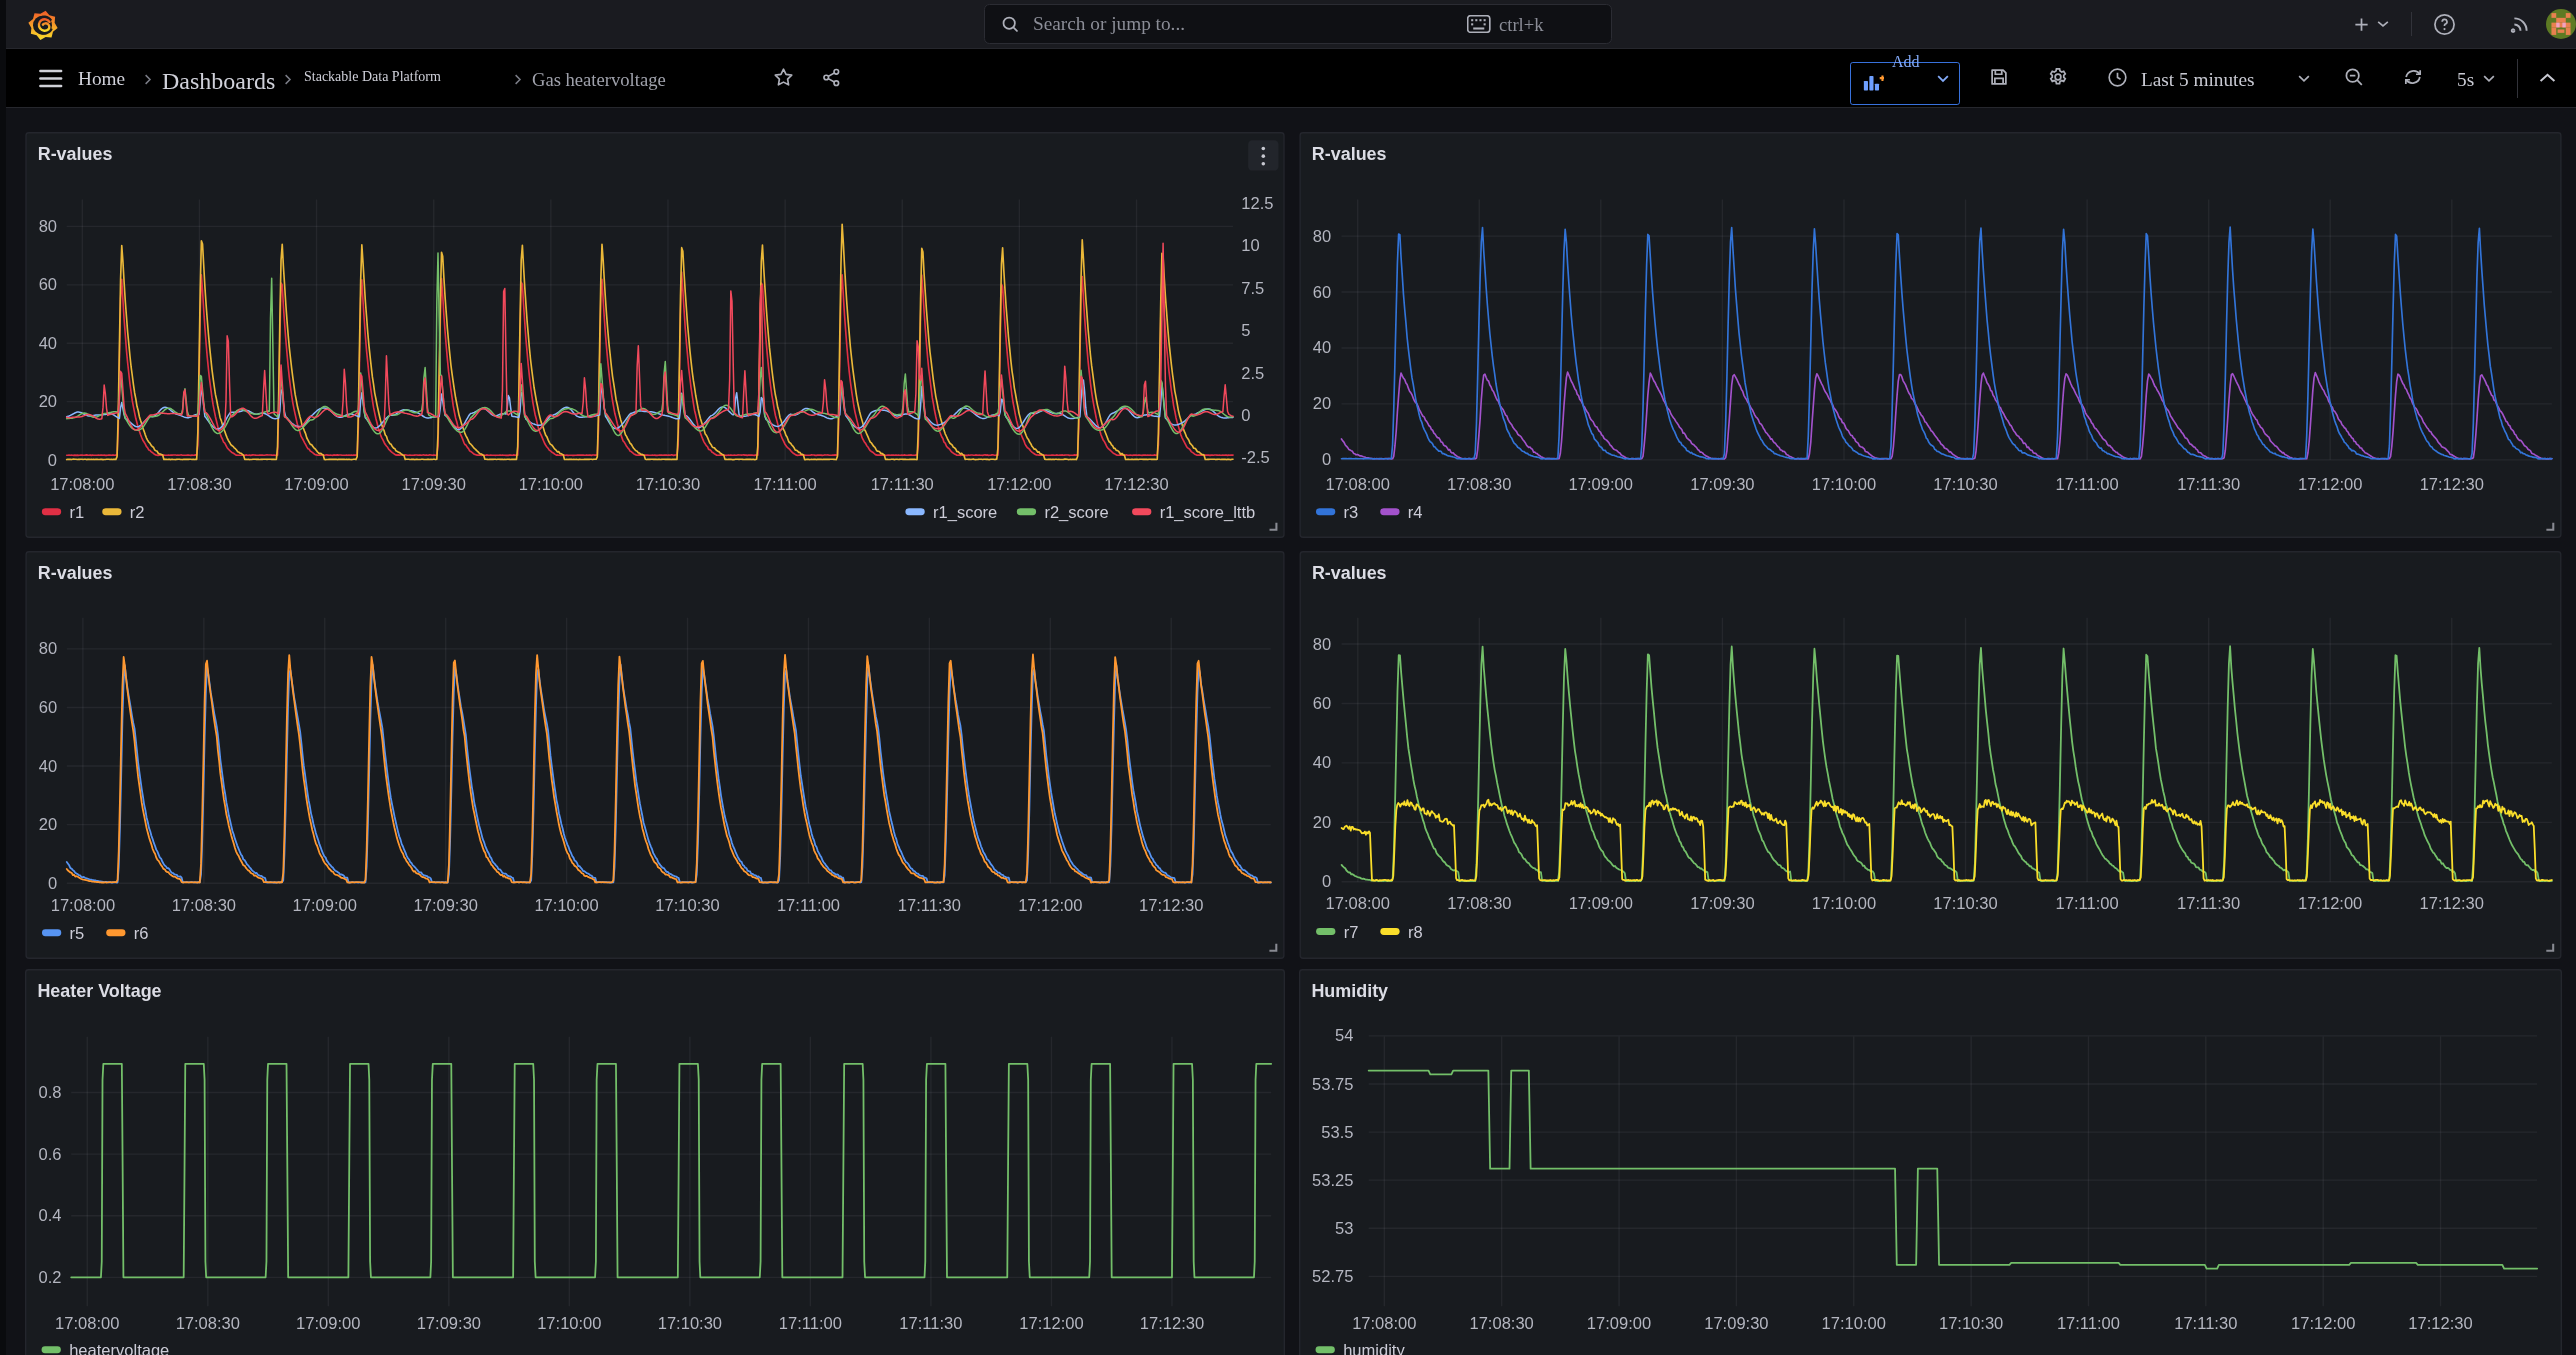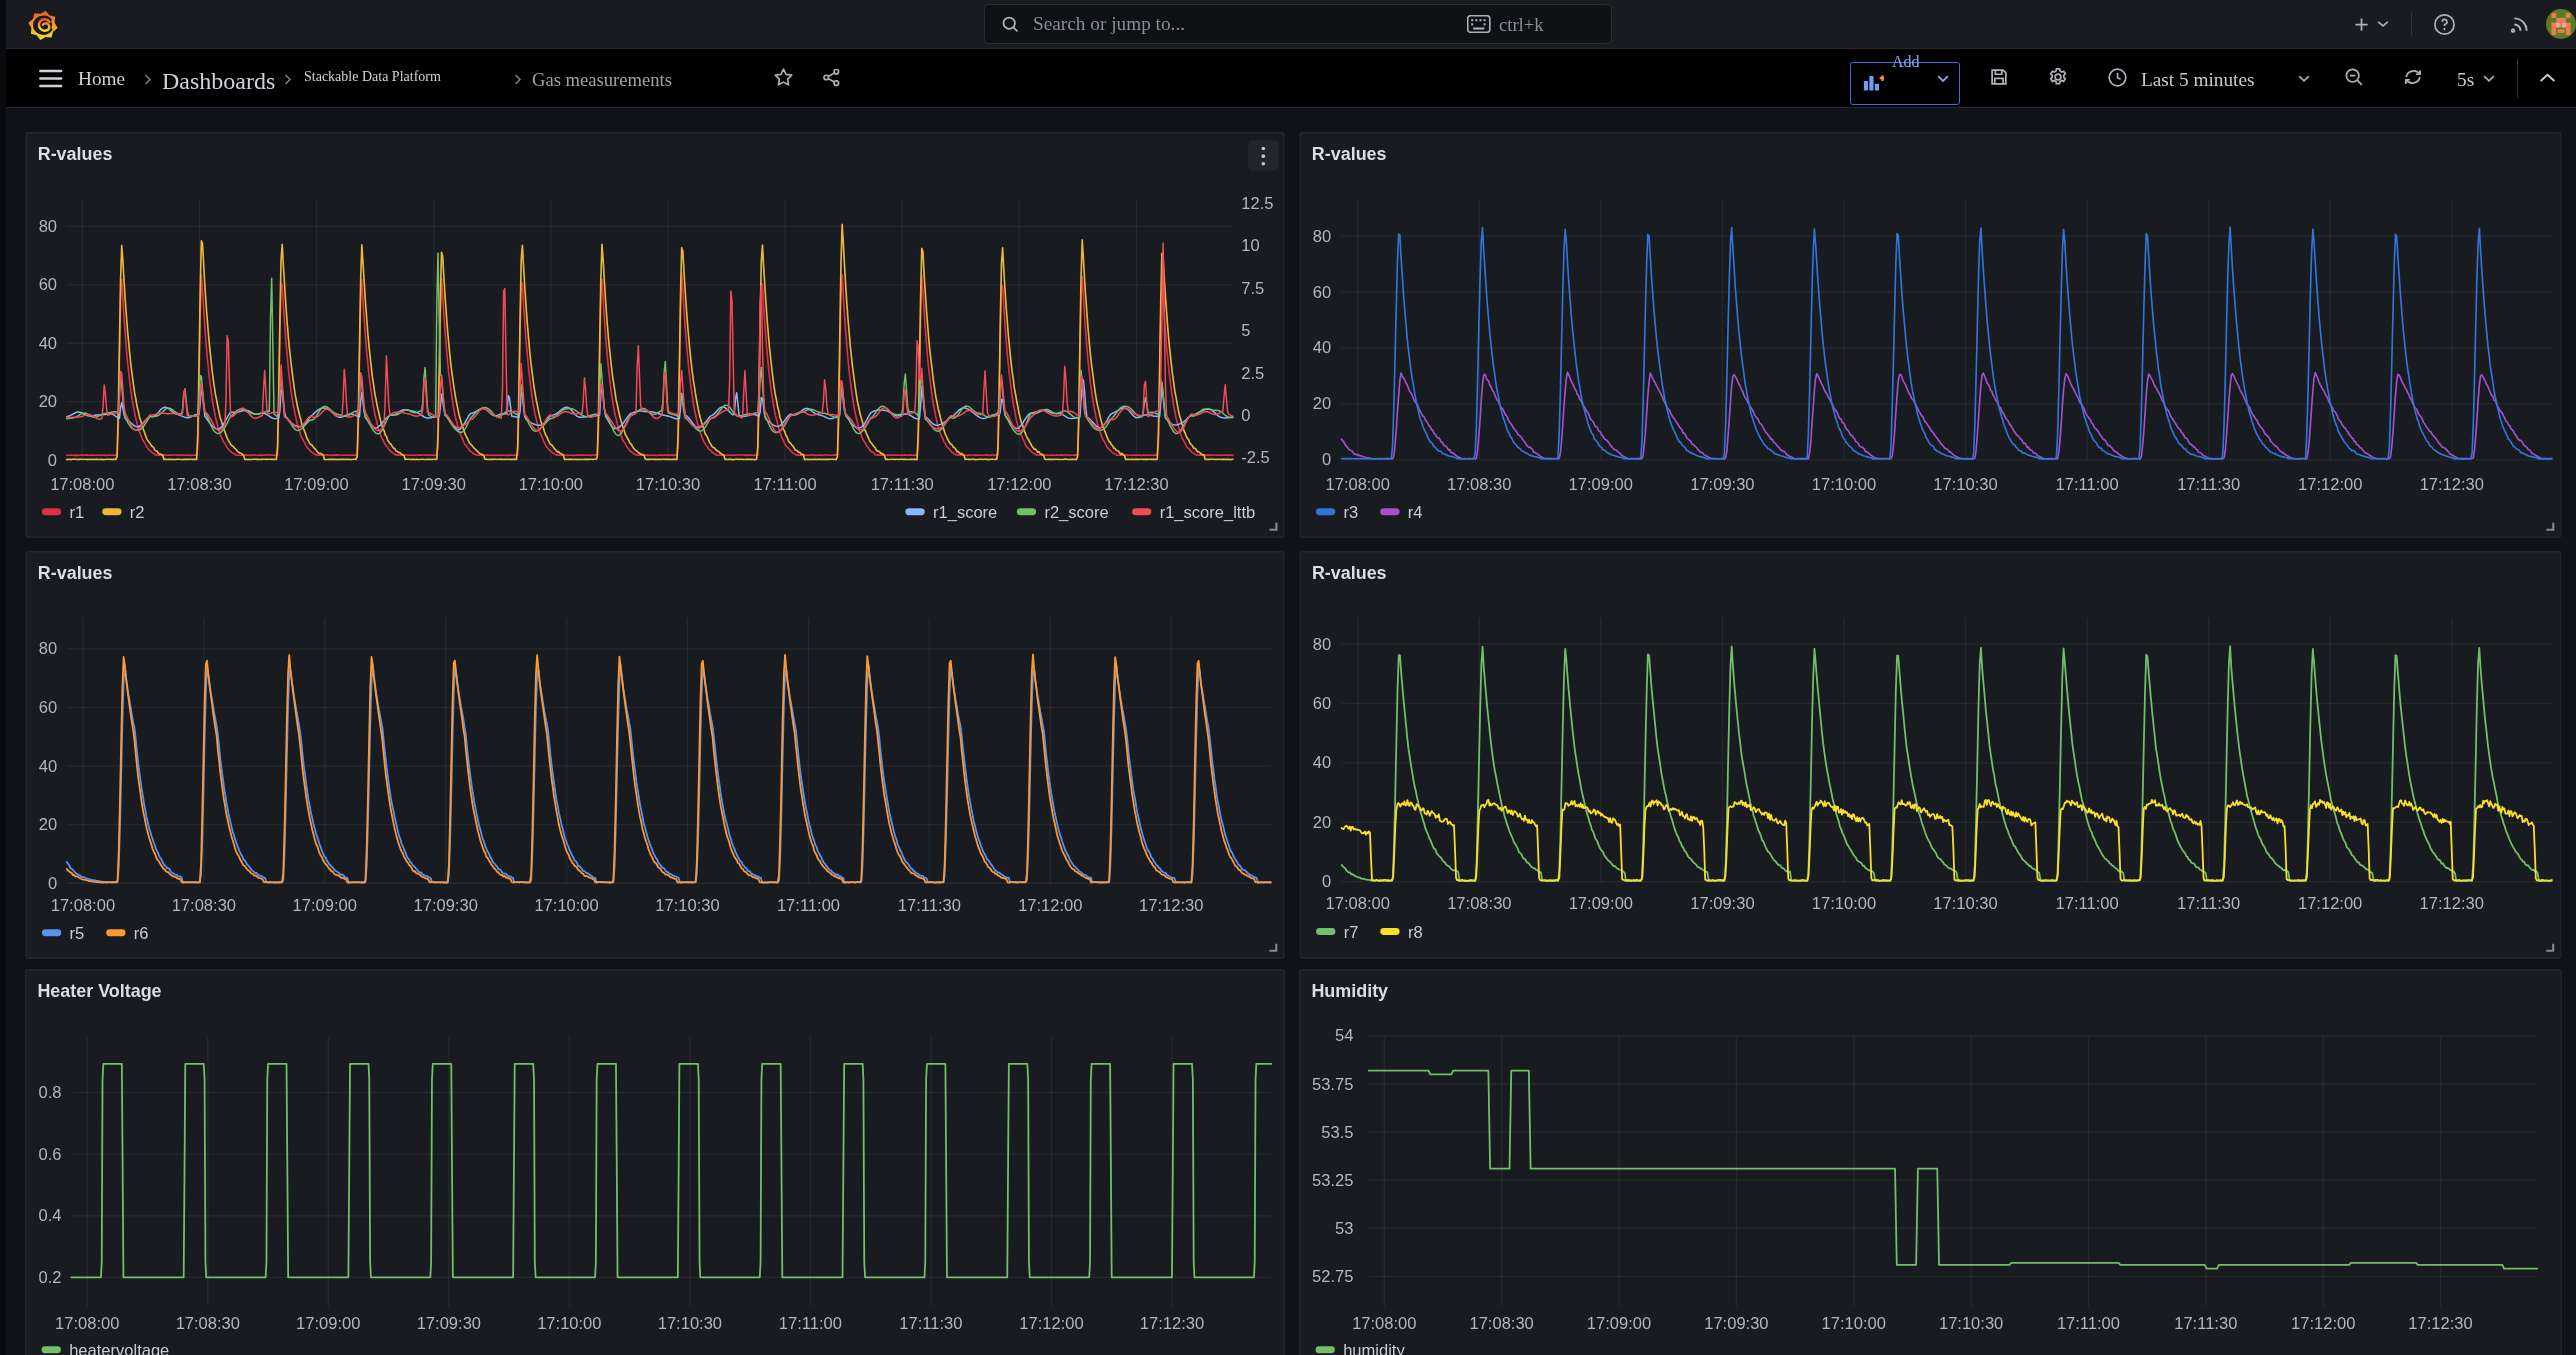--- a/index.html
+++ b/index.html
@@ -90,21 +90,21 @@
       <path d="M9 5l7 7-7 7" stroke="#7b7d87" stroke-width="2.4" fill="none"></path>
     </svg>
     <div style="position:absolute;left:162px;top:19.3px;font-size:24px;color:#d0d1da">Dashboards</div>
     <svg style="position:absolute;left:280px;top:23px" width="15" height="15" viewBox="0 0 24 24">
       <path d="M9 5l7 7-7 7" stroke="#7b7d87" stroke-width="2.4" fill="none"></path>
     </svg>
     <div style="position:absolute;left:304px;top:20px;font-size:14px;color:#d0d1da">Stackable Data Platform</div>
     <svg style="position:absolute;left:510px;top:23px" width="15" height="15" viewBox="0 0 24 24">
       <path d="M9 5l7 7-7 7" stroke="#7b7d87" stroke-width="2.4" fill="none"></path>
     </svg>
-    <div style="position:absolute;left:532px;top:20px;font-size:18.6px;color:#9fa1ab">Gas measurements</div>
+    <div style="position:absolute;left:532px;top:20px;font-size:18.6px;color:#9fa1ab">Gas heatervoltage</div>
     <svg style="position:absolute;left:773px;top:18px" width="21" height="21" viewBox="0 0 24 24">
       <path d="M12 2.5l2.9 5.9 6.5.9-4.7 4.6 1.1 6.5L12 17.3l-5.8 3.1 1.1-6.5L2.6 9.3l6.5-.9z" fill="none" stroke="#aeb0ba" stroke-width="1.9" stroke-linejoin="round"></path>
     </svg>
     <svg style="position:absolute;left:821px;top:18px" width="21" height="21" viewBox="0 0 24 24">
       <g fill="none" stroke="#aeb0ba" stroke-width="1.9">
         <circle cx="6" cy="12" r="2.6"></circle>
         <circle cx="17.5" cy="5.5" r="2.6"></circle>
         <circle cx="17.5" cy="18.5" r="2.6"></circle>
         <line x1="8.3" y1="10.7" x2="15.2" y2="6.8"></line>
         <line x1="8.3" y1="13.3" x2="15.2" y2="17.2"></line>

